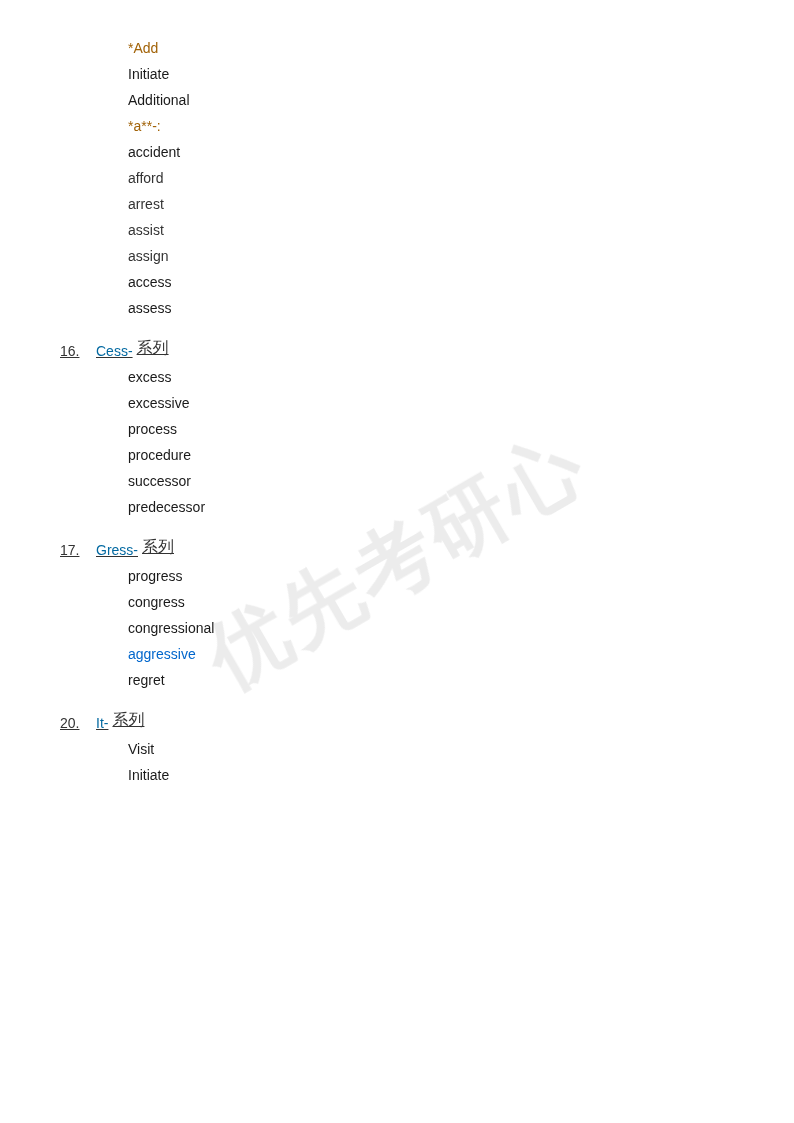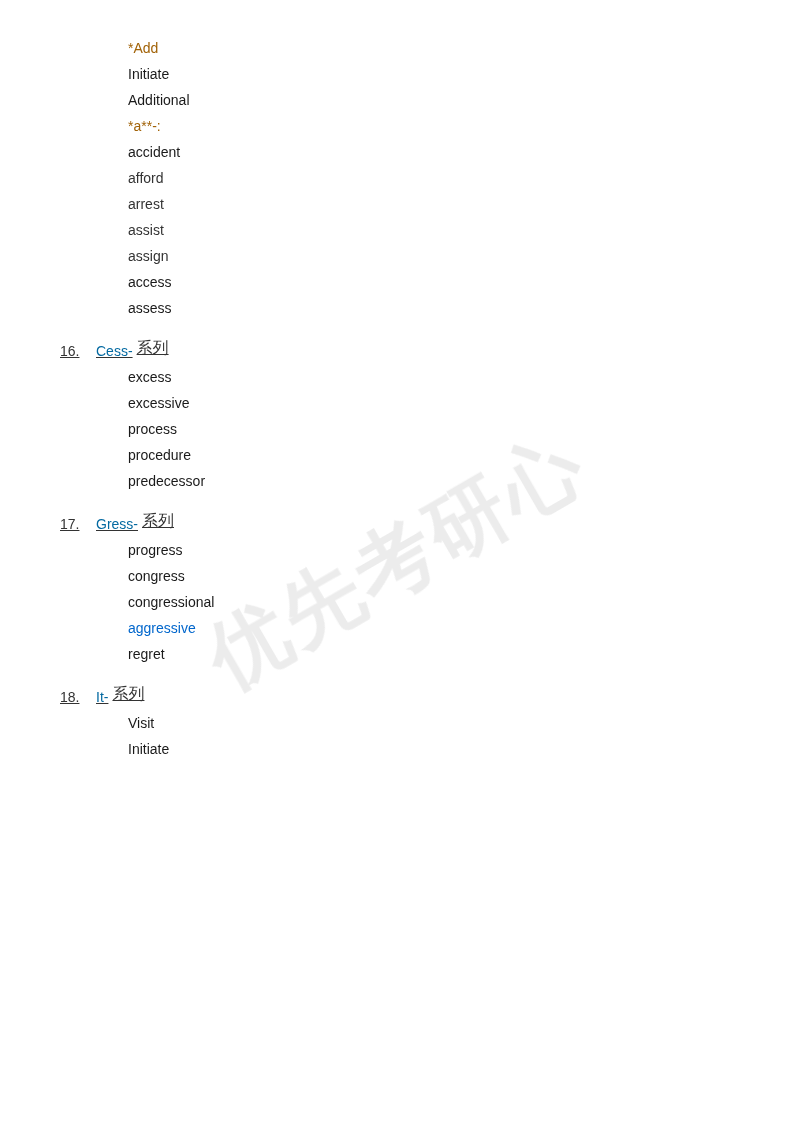--- a/index.html
+++ b/index.html
@@ -128,36 +128,37 @@
       <div class="section-header">
         <span class="section-number">16.</span>
         <span class="section-title">Cess-</span>
         <span class="section-suffix">系列</span>
       </div>
       <div class="word-list">
         <div class="word-item normal">excess</div>
         <div class="word-item normal">excessive</div>
         <div class="word-item normal">process</div>
         <div class="word-item normal">procedure</div>
+        <div class="word-item normal">successor</div>
         <div class="word-item normal">predecessor</div>
       </div>
       <div class="section-header">
         <span class="section-number">17.</span>
         <span class="section-title">Gress-</span>
         <span class="section-suffix">系列</span>
       </div>
       <div class="word-list">
         <div class="word-item normal">progress</div>
         <div class="word-item normal">congress</div>
         <div class="word-item normal">congressional</div>
         <div class="word-item blue">aggressive</div>
         <div class="word-item normal">regret</div>
       </div>
       <div class="section-header">
-        <span class="section-number">18.</span>
+        <span class="section-number">20.</span>
         <span class="section-title">It-</span>
         <span class="section-suffix">系列</span>
       </div>
       <div class="word-list">
         <div class="word-item normal">Visit</div>
         <div class="word-item normal">Initiate</div>
       </div>
     </div>
 
 </div>

